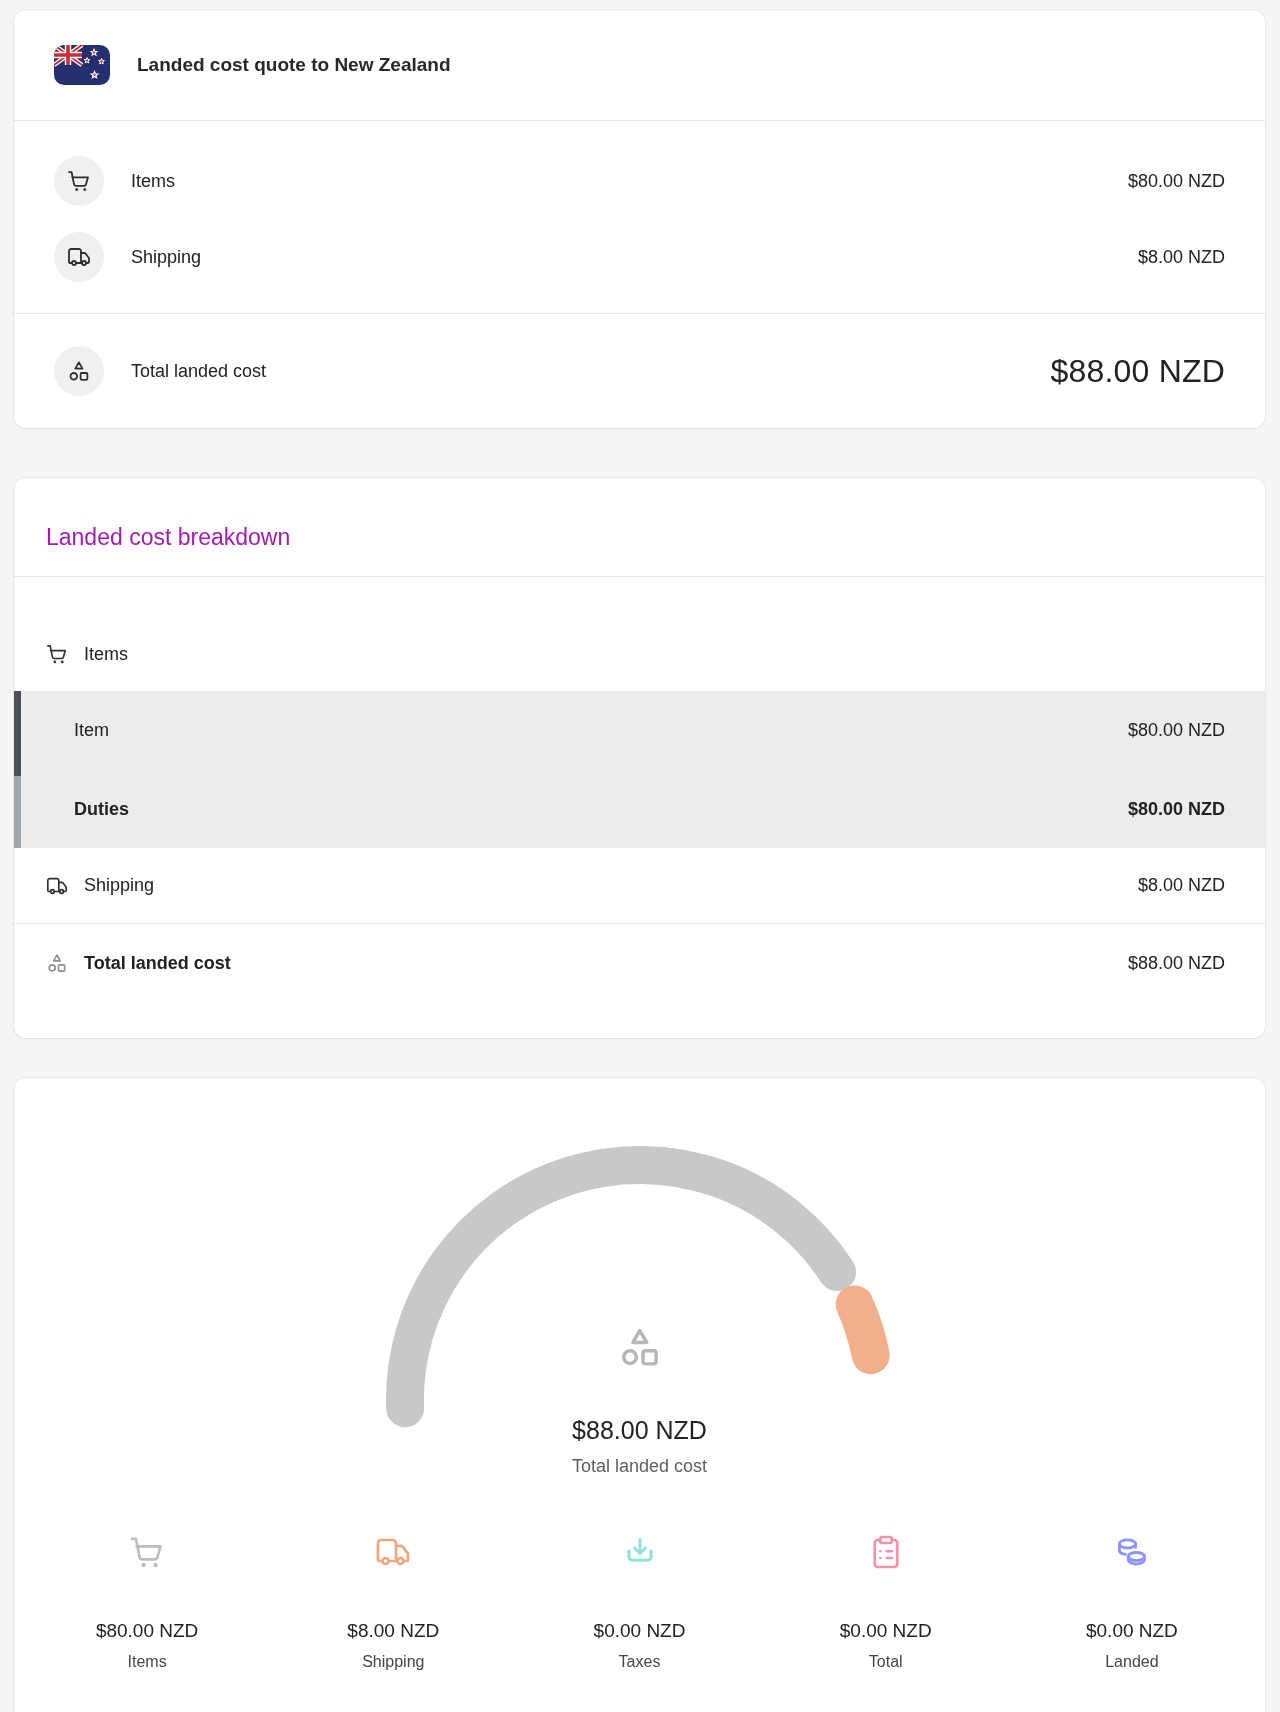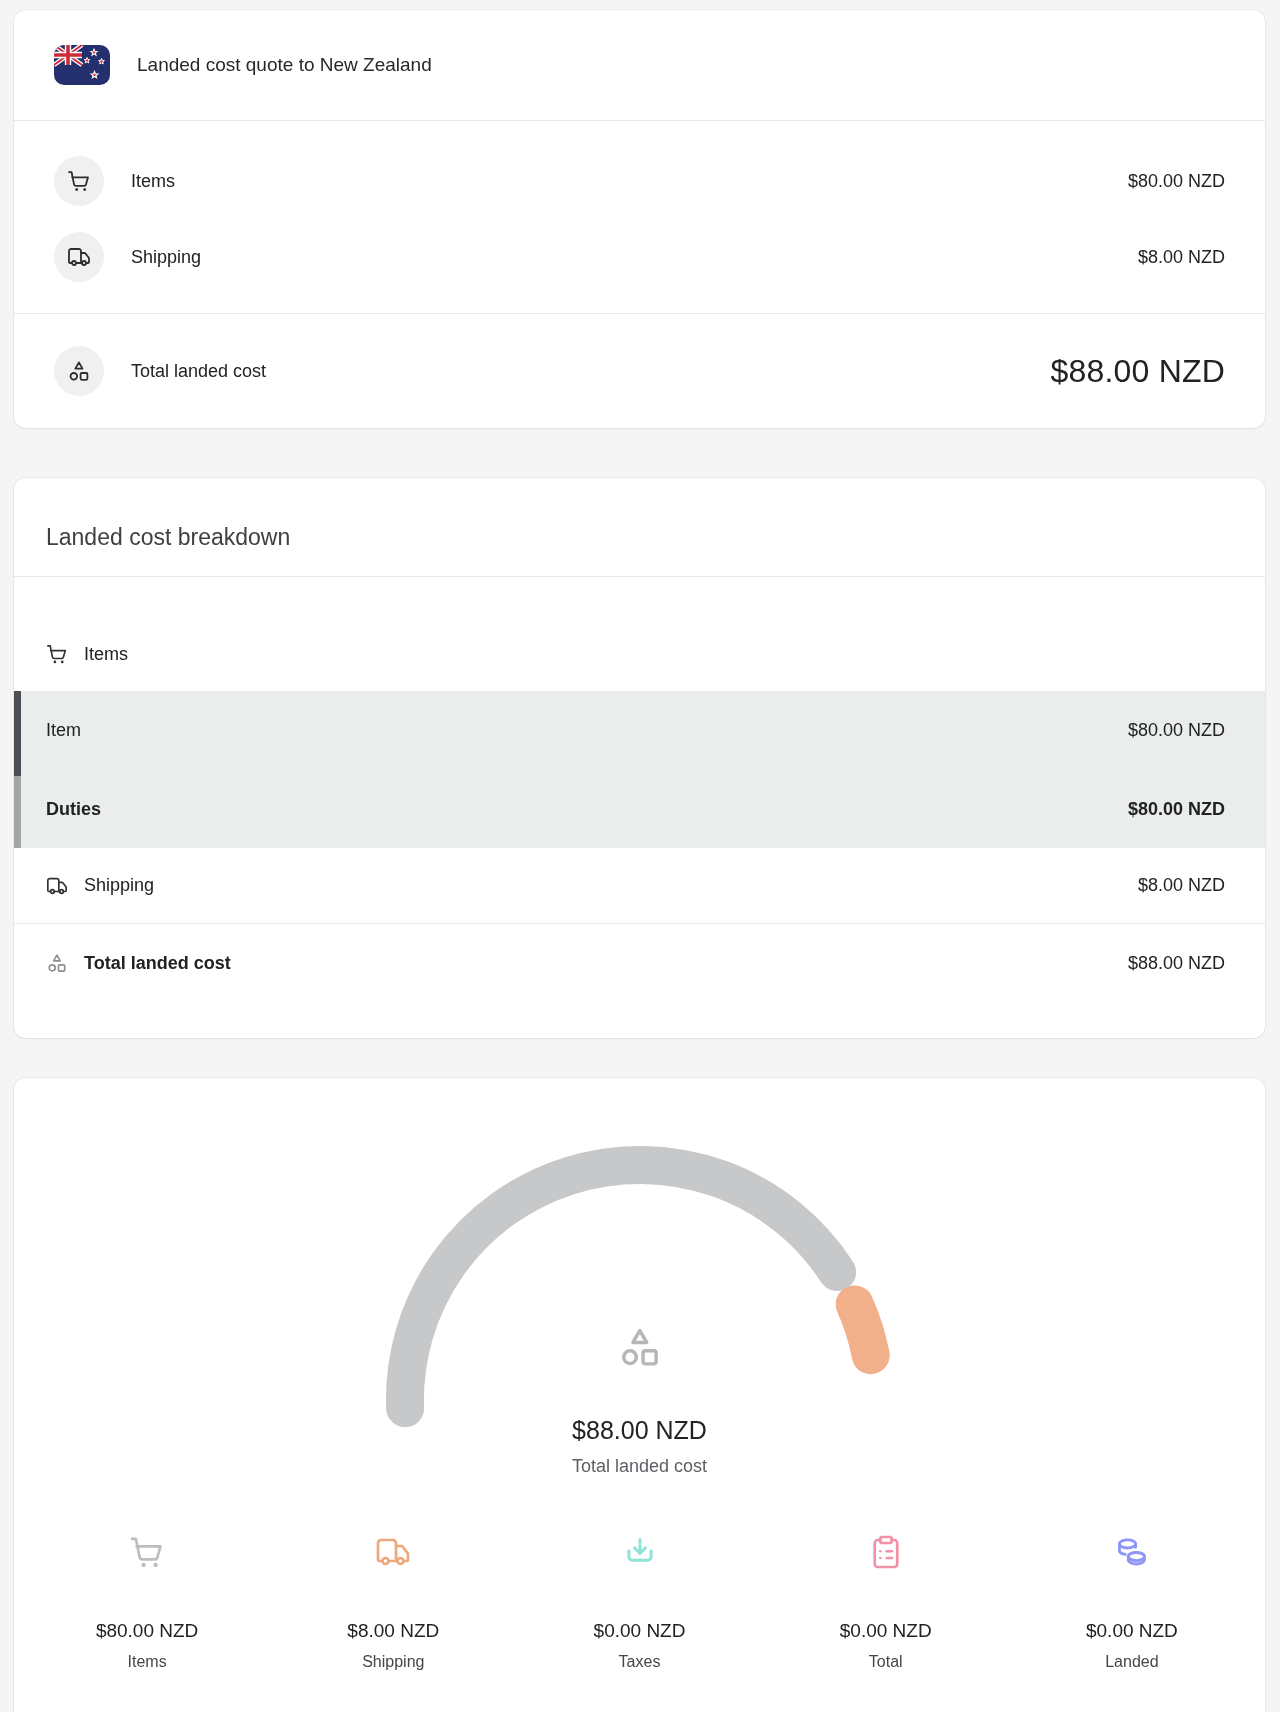--- a/index.html
+++ b/index.html
@@ -16,21 +16,21 @@
     border-radius:12px;
     box-shadow:0 0 0 1px rgba(0,0,0,.045), 0 1px 2px rgba(0,0,0,.05);
     overflow:hidden;
   }
   
   .c1-header{
     height:110px;display:flex;align-items:center;gap:27px;
     padding:0 40px;border-bottom:1px solid #e6e7e8;
   }
   .flag{width:56px;height:40px;display:block;flex:0 0 auto;}
-  .c1-title{font-size:19px;color:#26282b;}
+  .c1-title{font-size:19px;color:#26282b;font-weight:bold;}
   .c1-body{padding:22px 40px 18px;}
   .c1-row{display:flex;align-items:center;height:76px;}
   .icon-circle{
     width:50px;height:50px;border-radius:50%;background:#f0f0f1;
     display:flex;align-items:center;justify-content:center;
     color:#2c2f32;margin-right:27px;flex:0 0 auto;
   }
   .icon-circle svg{width:24px;height:24px;}
   .row-label{font-size:18px;}
   .spacer{flex:1;}
@@ -39,29 +39,29 @@
     border-top:1px solid #e6e7e8;height:114px;
     display:flex;align-items:center;padding:0 40px;
   }
   .big-value{font-size:32px;letter-spacing:.2px;}
   
   .card2{margin-top:50px;padding-bottom:36px;}
   .c2-header{
     height:98px;display:flex;align-items:center;
     padding:0 32px;border-bottom:1px solid #e6e7e8;
   }
-  .c2-heading{font-size:23px;color:#404040;margin-top:20px;}
+  .c2-heading{font-size:23px;color:#a21caf;margin-top:20px;}
   .c2-sec-header{
     box-sizing:border-box;height:114px;display:flex;align-items:flex-end;
     padding:0 32px 26px;
   }
   .mini-icon{width:22px;height:22px;color:#2f3235;margin-right:16px;flex:0 0 auto;}
   .mini-icon.gray{color:#8c9094;}
   .c2-sec-label{font-size:18px;line-height:22px;}
-  .c2-gray{background:#ebecec;position:relative;}
+  .c2-gray{background:#ebecec;position:relative;padding-left:28px;}
   .c2-scroll-track{position:absolute;left:0;top:0;bottom:0;width:7px;background:#a2a5a8;}
   .c2-scroll-thumb{position:absolute;left:0;top:0;width:7px;height:54%;background:#4c4f53;}
   .c2-grow{display:flex;align-items:center;height:78px;padding:0 40px 0 32px;font-size:18px;}
   .c2-grow.first{height:79px;}
   .bold{font-weight:700;}
   .c2-ship{
     display:flex;align-items:center;height:75px;padding:0 40px 0 32px;
     border-bottom:1px solid #e6e7e8;font-size:18px;
   }
   .c2-total{display:flex;align-items:center;height:78px;padding:0 40px 0 32px;font-size:18px;}

